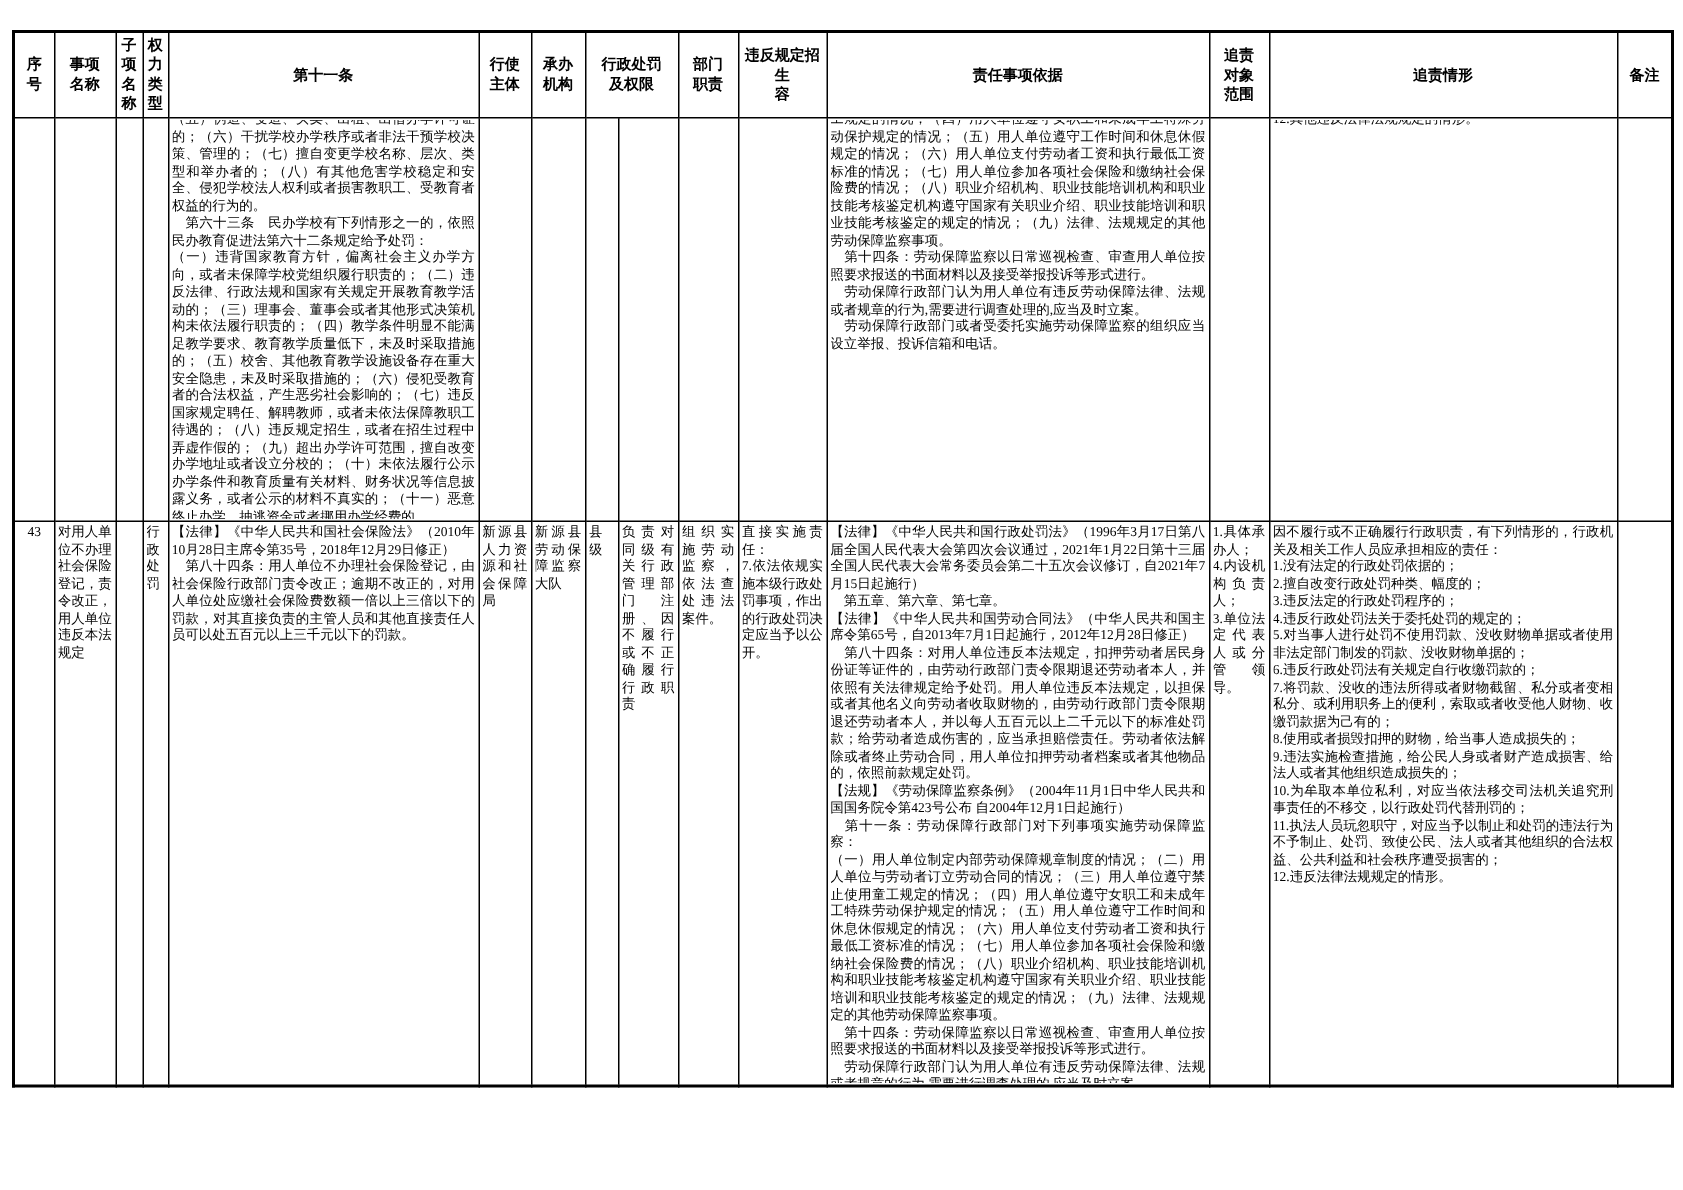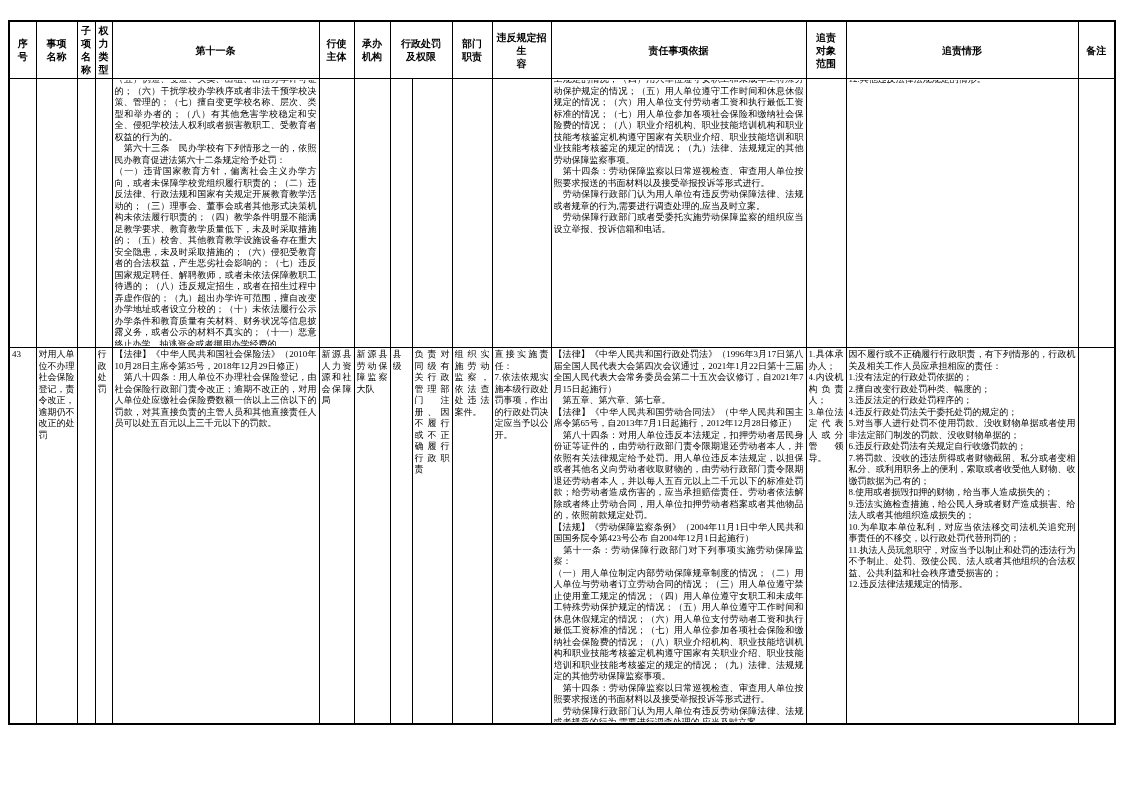--- a/index.html
+++ b/index.html
@@ -10,21 +10,21 @@
         border:2px solid #000;}
   th,td{border:1px solid #000;vertical-align:top;padding:1px 2px;overflow:hidden;}
   th{font-size:10px;font-weight:bold;text-align:center;vertical-align:middle;
      white-space:pre-line;line-height:13px;padding:2px 1px;}
   .wrap{overflow:hidden;}
   .r1 .wrap{height:266px;}
   .r43 .wrap{height:373px;}
   .txt{font-size:9px;line-height:11.5px;white-space:pre-wrap;
        word-break:break-all;text-align:justify;}
   .cliptop{margin-top:-6px;}
-  .seq{}
+  .seq{text-align:center;}
   .hdr-row{height:55px;}
 </style>
 </head>
 <body>
 
 <table>
   <colgroup>
     <col style="width:27px">
       <col style="width:41px">
       <col style="width:18px">
@@ -159,21 +159,21 @@
   </tr>
 
   <tr class="r43">
     <td>
           <div class="wrap">
             <div class="txt seq">43</div>
           </div>
         </td>
     <td>
           <div class="wrap">
-            <div class="txt">对用人单位不办理社会保险登记，责令改正，逾期仍不改正的处罚</div>
+            <div class="txt">对用人单位不办理社会保险登记，责令改正，用人单位违反本法规定</div>
           </div>
         </td>
     <td>
           <div class="wrap">
             <div class="txt"></div>
           </div>
         </td>
     <td>
           <div class="wrap">
             <div class="txt">行政处罚</div>

